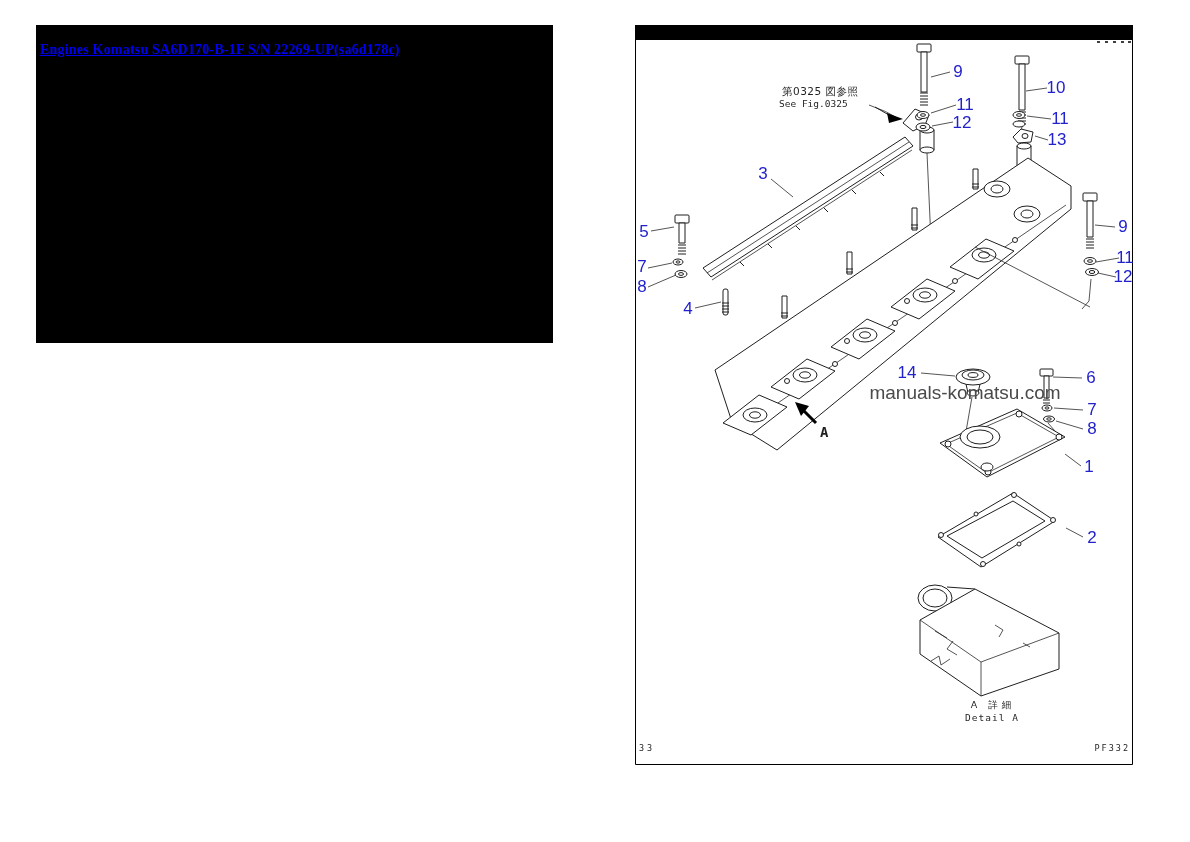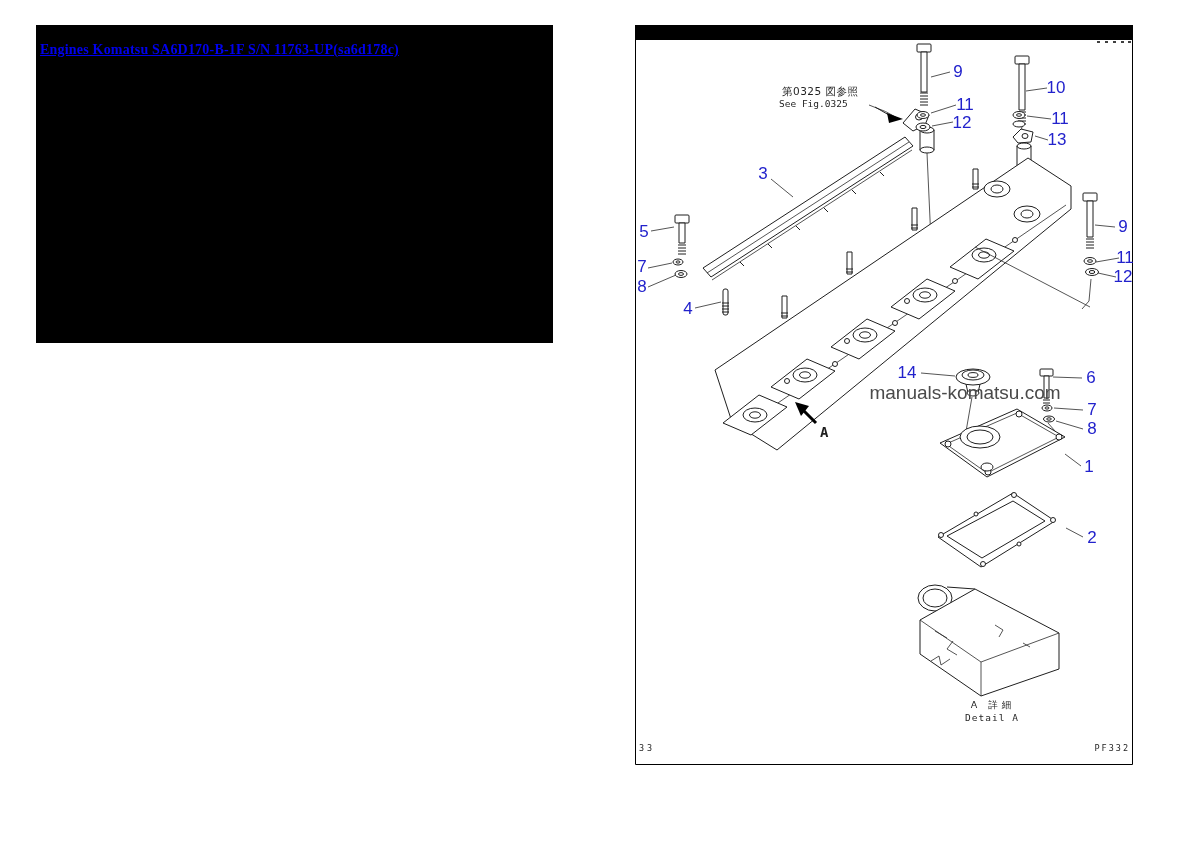--- a/index.html
+++ b/index.html
@@ -21,21 +21,21 @@
   .mono{font-family:"DejaVu Sans Mono",monospace;fill:#1f1f1f;}
   .jp{font-family:"DejaVu Sans",sans-serif;fill:#1f1f1f;}
   .wm{font-family:"Liberation Sans",sans-serif;font-size:19px;fill:#4a4a4a;text-anchor:middle;}
 </style>
 </head>
 <body>
 
 <div class="page">
 
   <div class="link-panel">
-    <a href="#">Engines Komatsu SA6D170-B-1F S/N 11763-UP(sa6d178c)</a>
+    <a href="#">Engines Komatsu SA6D170-B-1F S/N 22269-UP(sa6d178c)</a>
   </div>
 
   <div class="diagram-panel">
     <svg width="498" height="740" viewBox="0 0 498 740">
 
       <rect x="0.5" y="0.5" width="497" height="739" fill="#ffffff" stroke="#000000" stroke-width="1"></rect>
 
       <rect x="0" y="0" width="498" height="15" fill="#000000"></rect>
       <g stroke="#000" stroke-width="1.5">
         <path d="M462,17 h3 M470,17 h3 M478,17 h3 M486,17 h3 M493,17 h3"></path>

